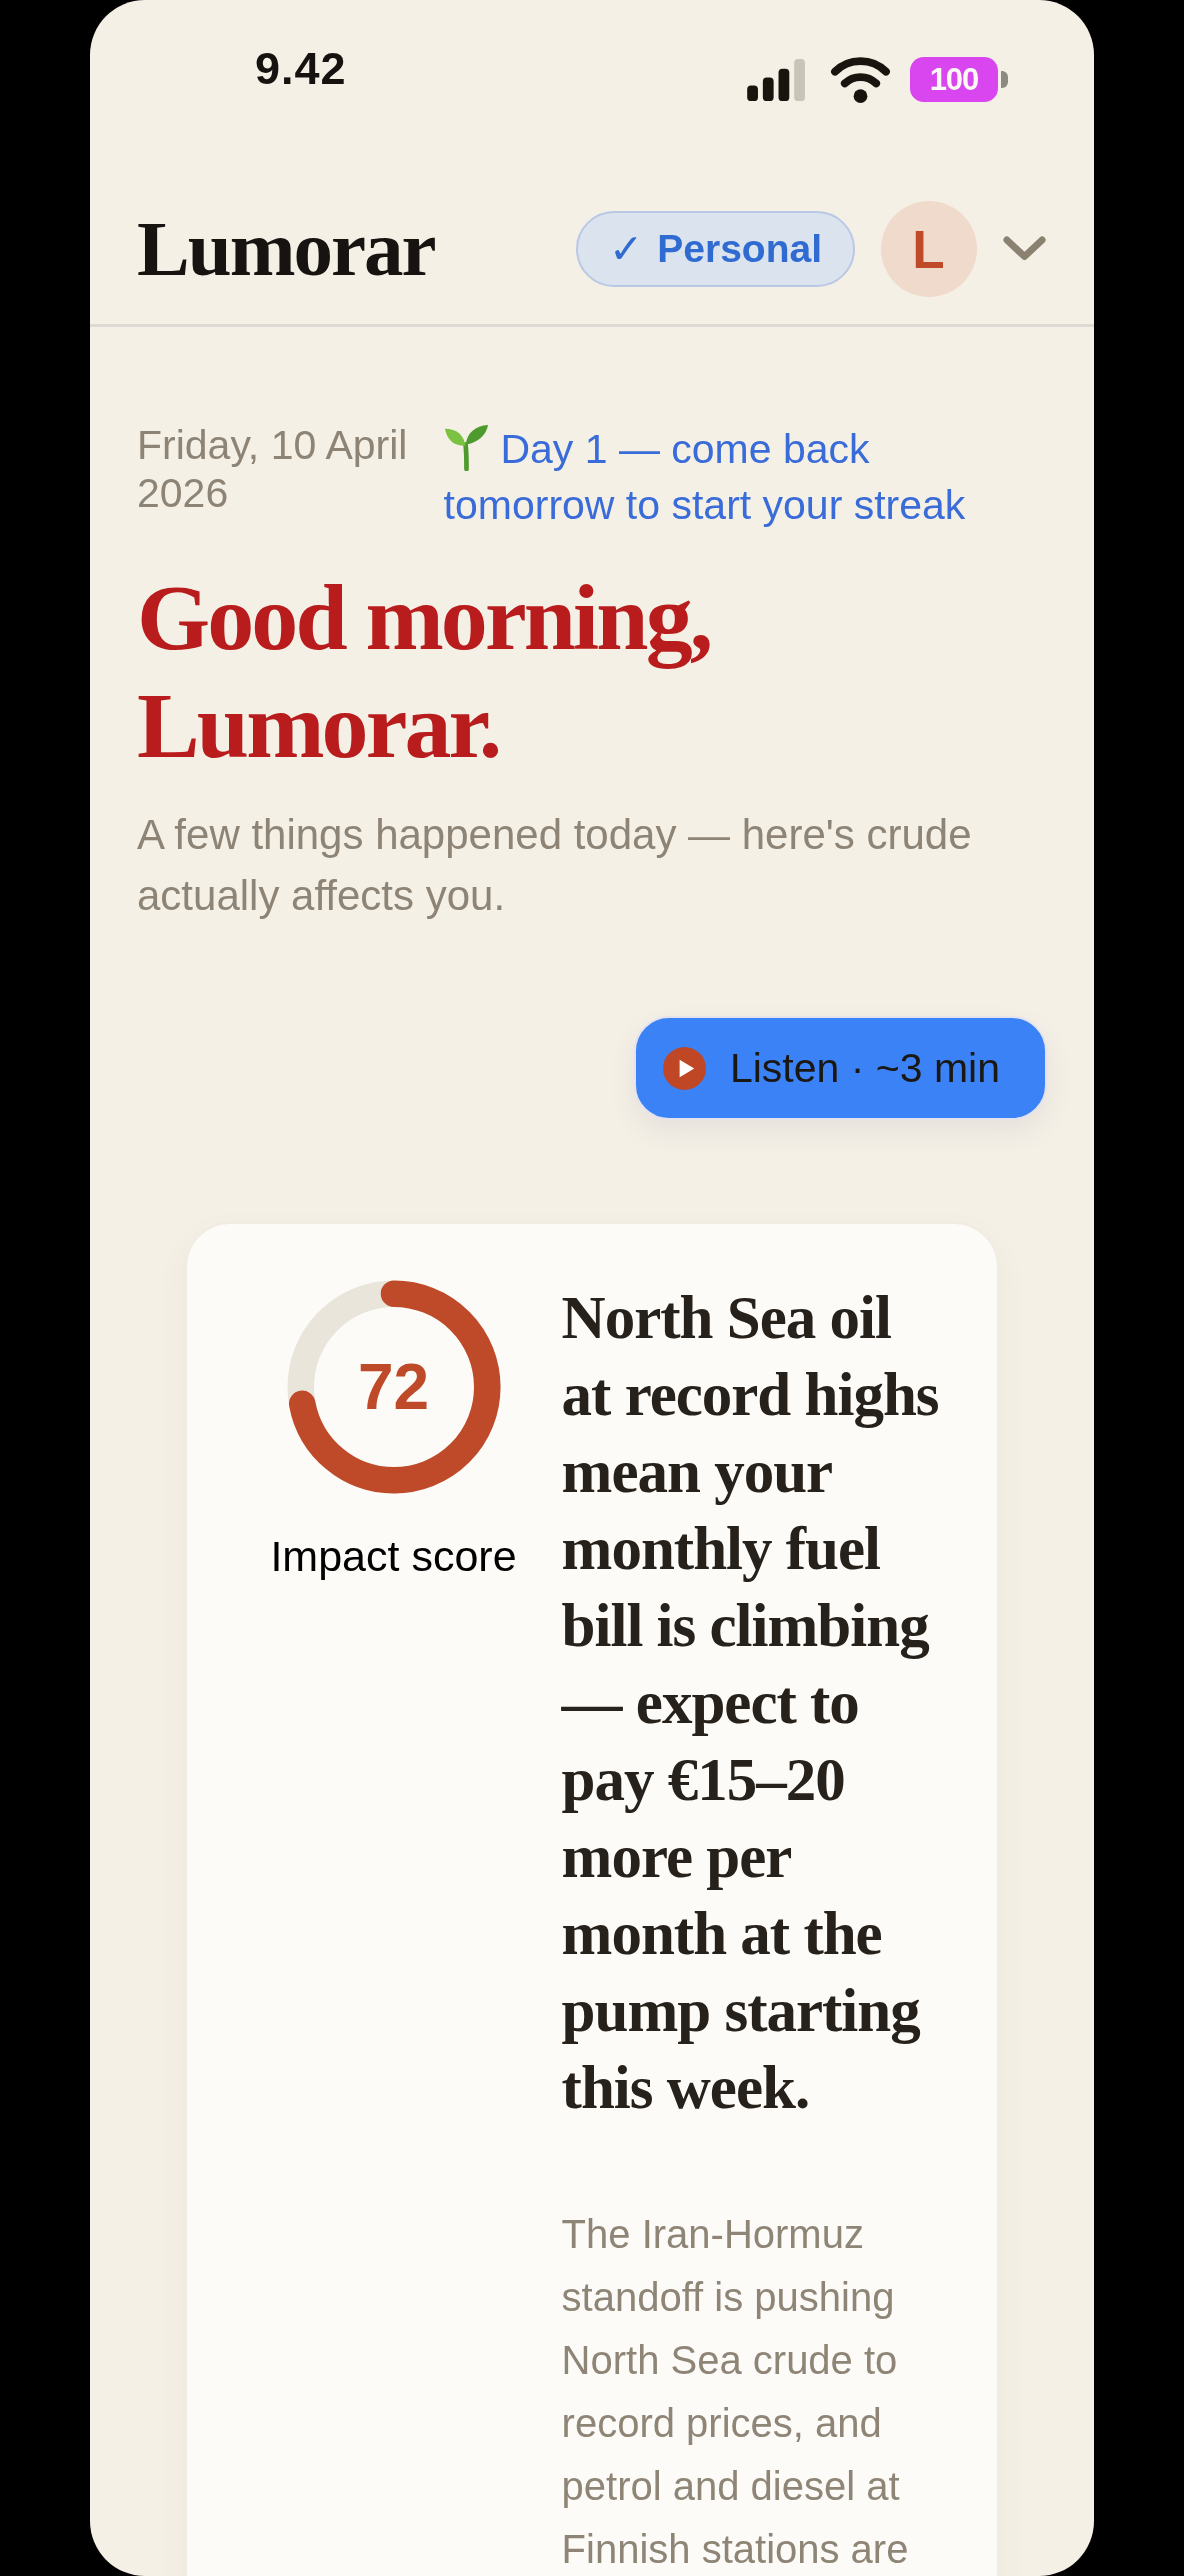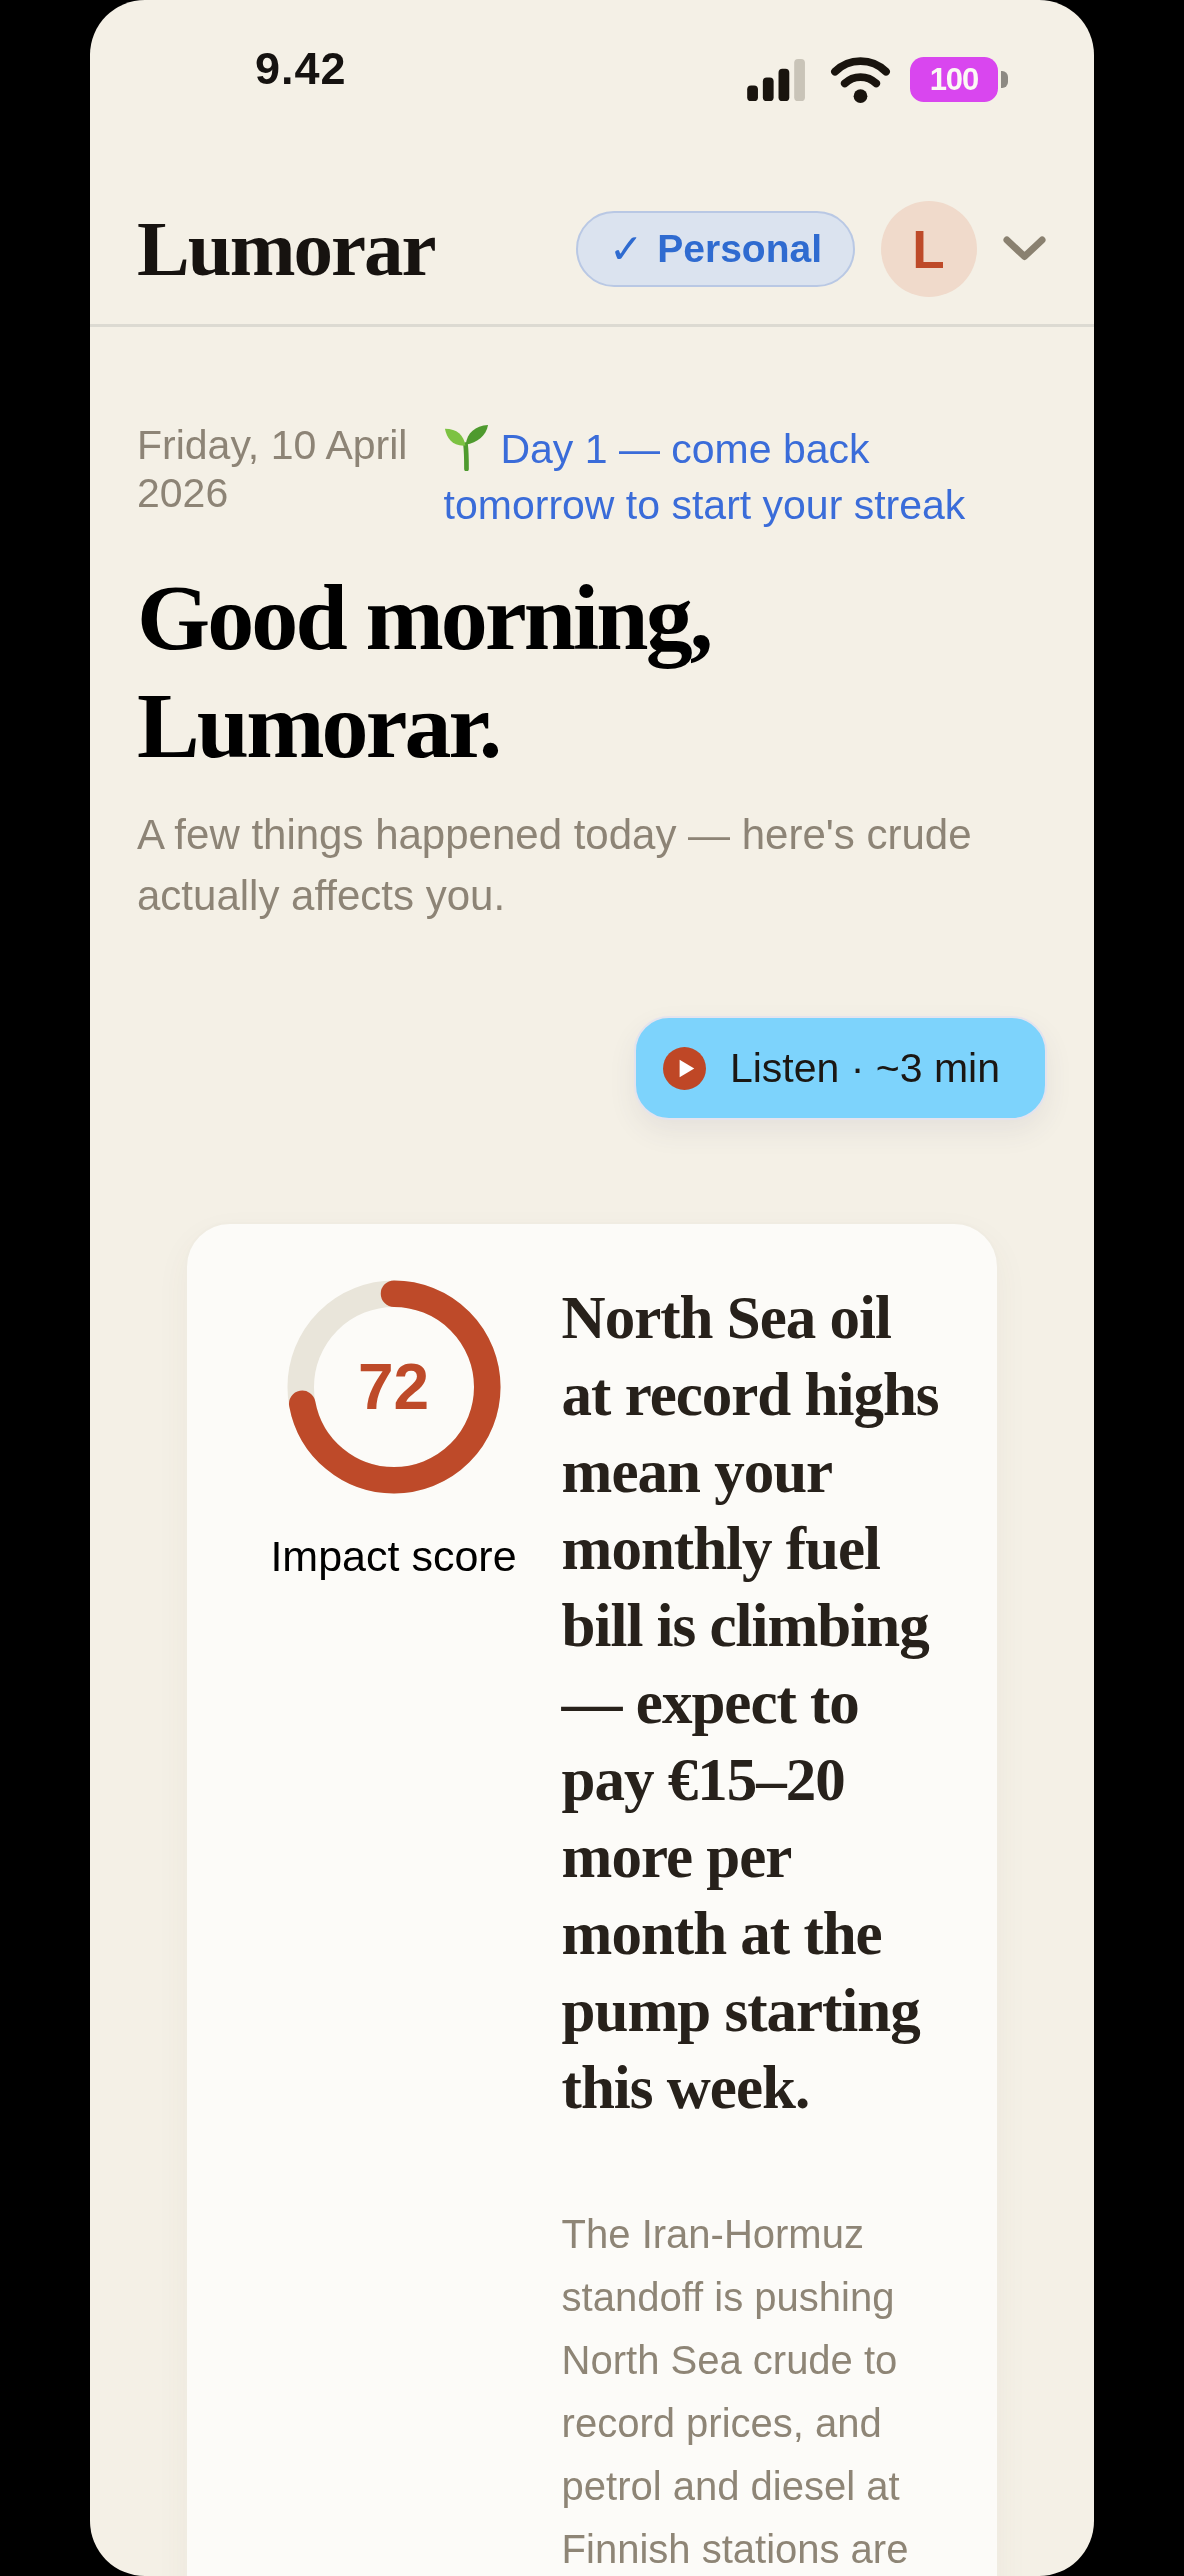--- a/index.html
+++ b/index.html
@@ -35,25 +35,25 @@
     display:flex;align-items:center;justify-content:center;}
   .avatar span{color:var(--accent);font-size:53px;font-weight:700;}
   .chev{display:block;}
   
   .main{padding:0 47px;}
   .date-row{display:flex;gap:19.6px;margin-top:94px;}
   .date{width:287px;flex:none;font-size:41px;line-height:48px;color:var(--text_muted);}
   .streak{flex:1;font-size:41px;line-height:56px;color:var(--link_blue);cursor:pointer;}
   .streak svg{vertical-align:-7.9px;margin-right:11.8px;}
   .page-title{margin-top:29.5px;font-family:"Liberation Serif","DejaVu Serif",serif;
-    font-weight:700;font-size:94px;letter-spacing:-2.9px;color:#000000;}
+    font-weight:700;font-size:94px;letter-spacing:-2.9px;color:#b91c1c;}
   .subtitle{margin-top:25.5px;max-width:1100px;font-size:42px;line-height:61px;color:var(--text_muted);}
   
   .listen-row{display:flex;justify-content:flex-end;margin-top:90px;}
-  .listen-btn{display:flex;align-items:center;gap:23.6px;background:#7dd3fc;
+  .listen-btn{display:flex;align-items:center;gap:23.6px;background:#3b82f6;
     border:2.9px solid #E4E3ED;border-radius:35px;padding:26.5px 45px 26.5px 27.5px;
     box-shadow:0 11.8px 27.5px rgba(70,70,100,.08);cursor:pointer;}
   .listen-btn .label{font-size:41px;color:#1B1713;}
   
   .card{margin:102px 48px 0 48px;background:var(--card);border:2px solid #F0ECE2;
     border-radius:45px;box-shadow:0 13.8px 33px rgba(90,80,60,.05);
     padding:55px 49px 88px 59px;display:flex;gap:20.6px;min-height:1474px;}
   .gauge-col{width:295px;flex:none;text-align:center;}
   .gauge{position:relative;width:216px;height:216px;margin:0 auto;}
   .gauge-num{position:absolute;inset:0;display:flex;align-items:center;justify-content:center;

